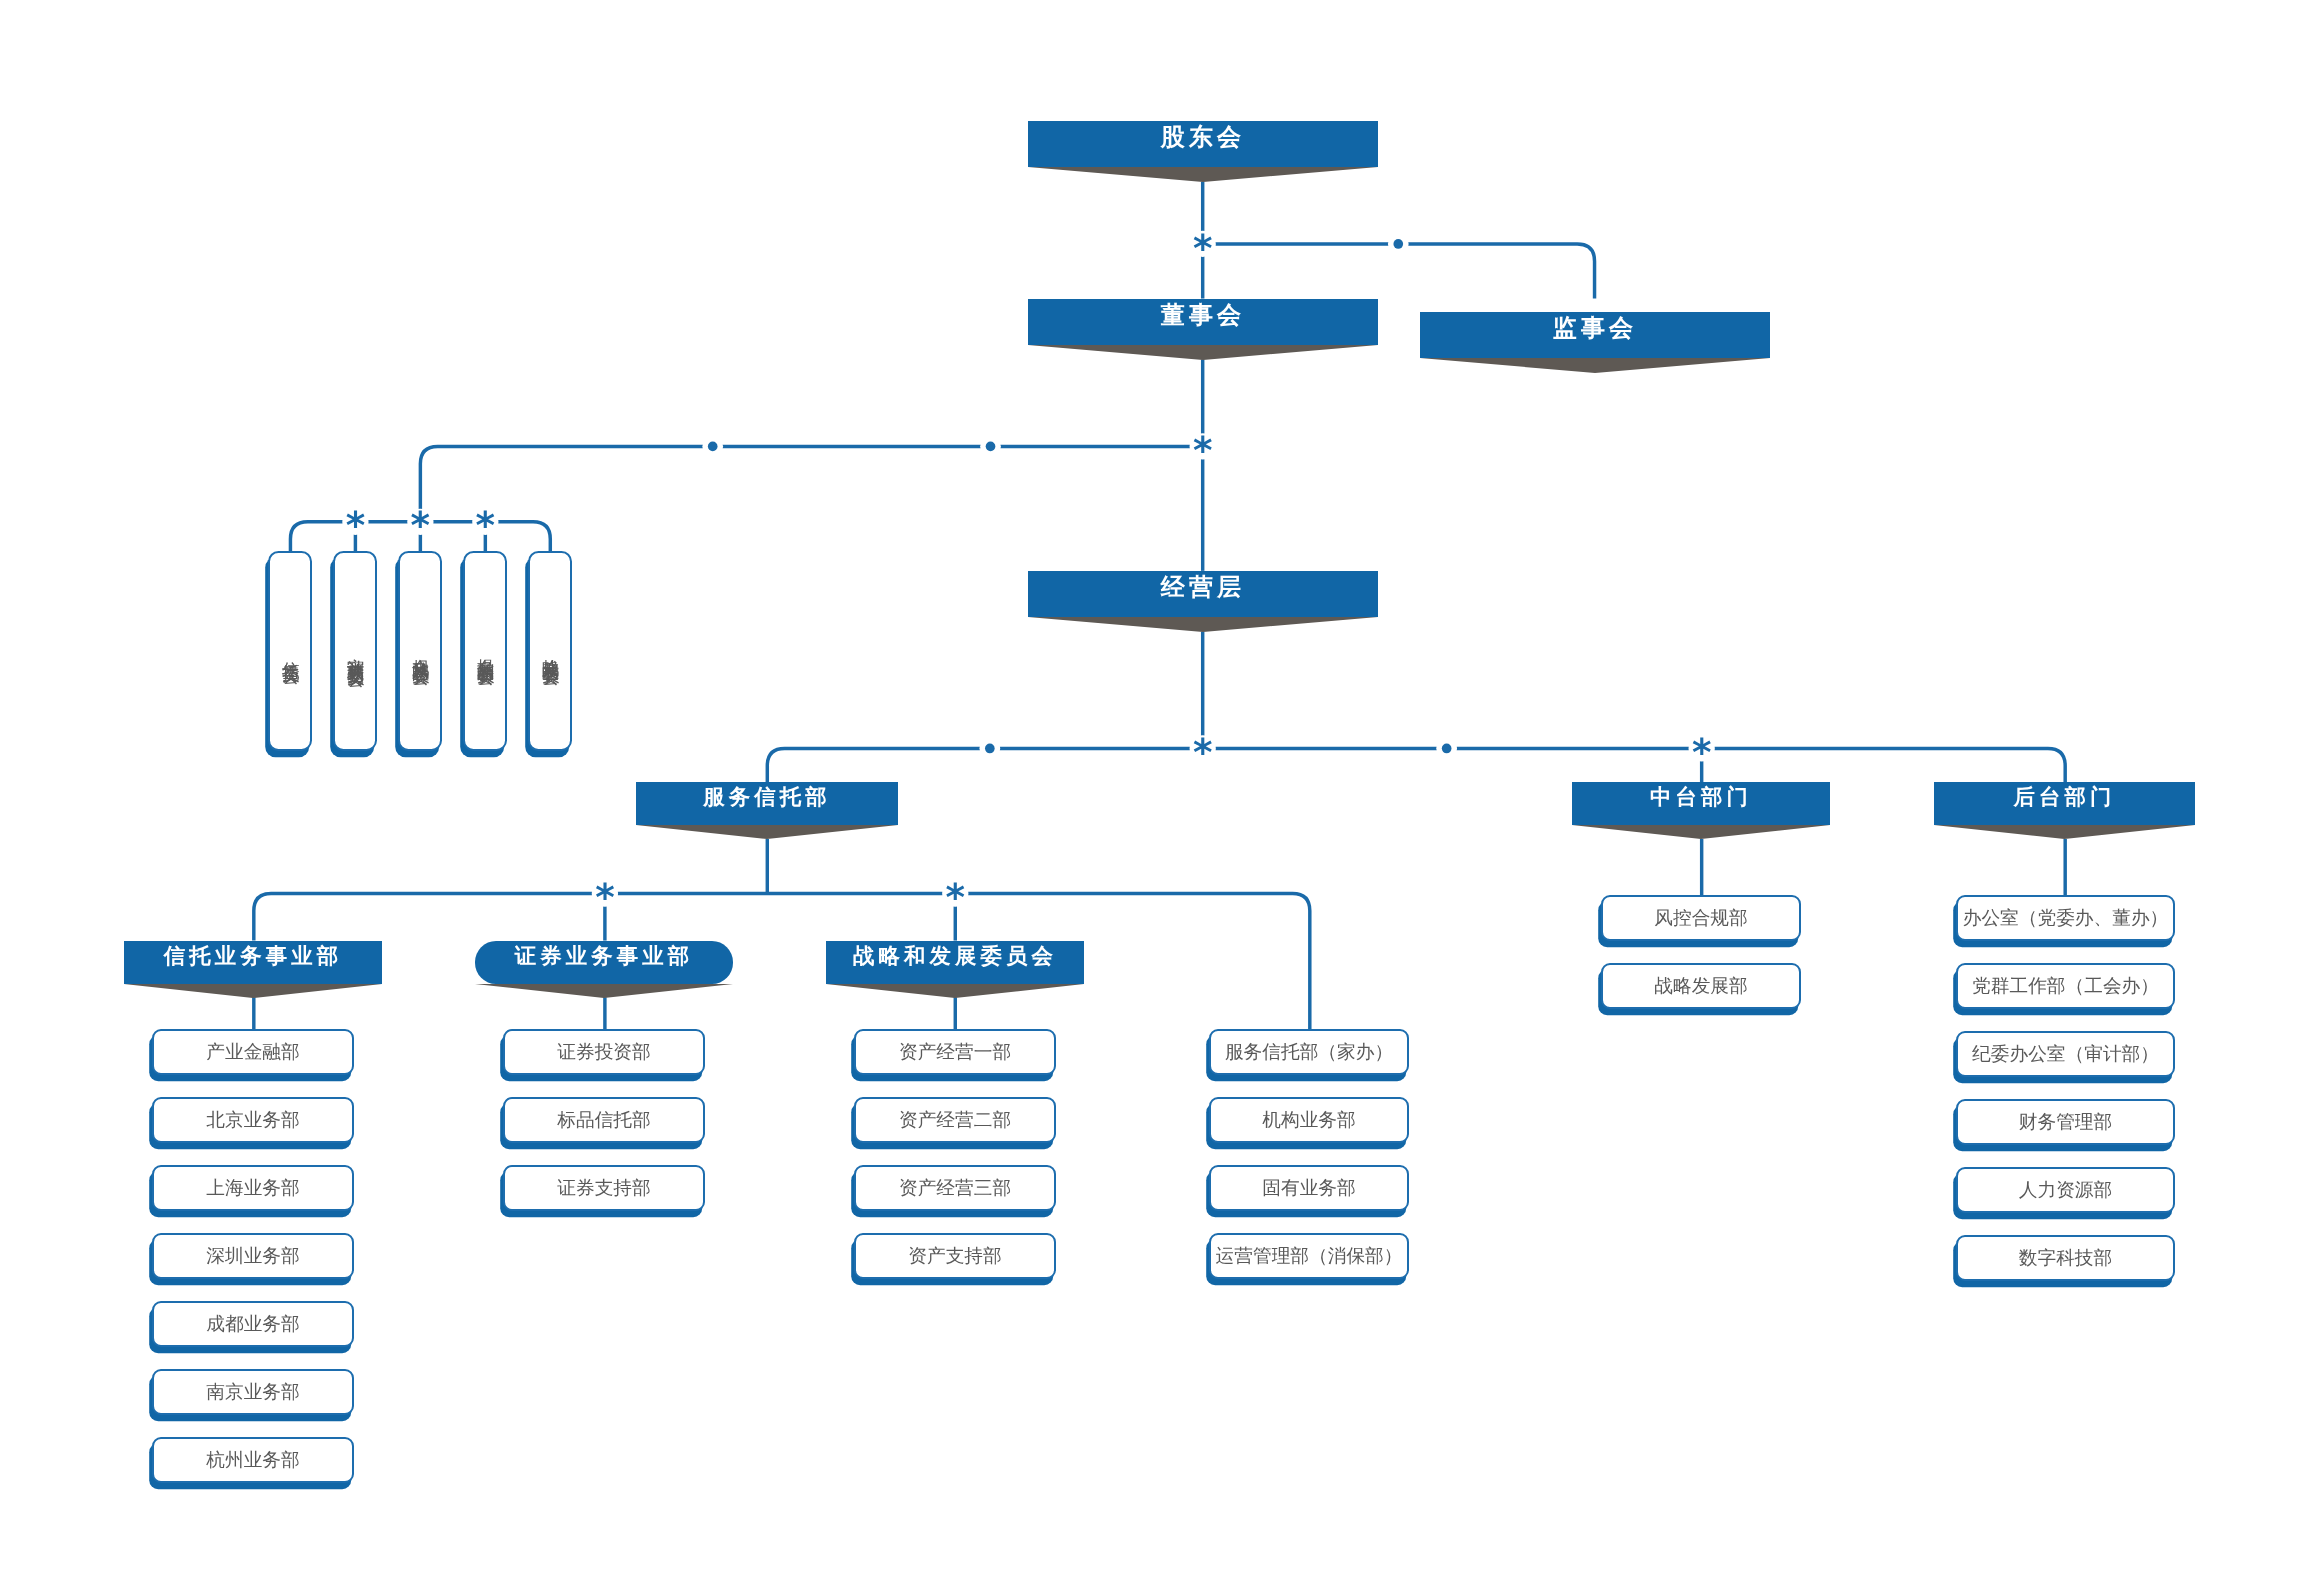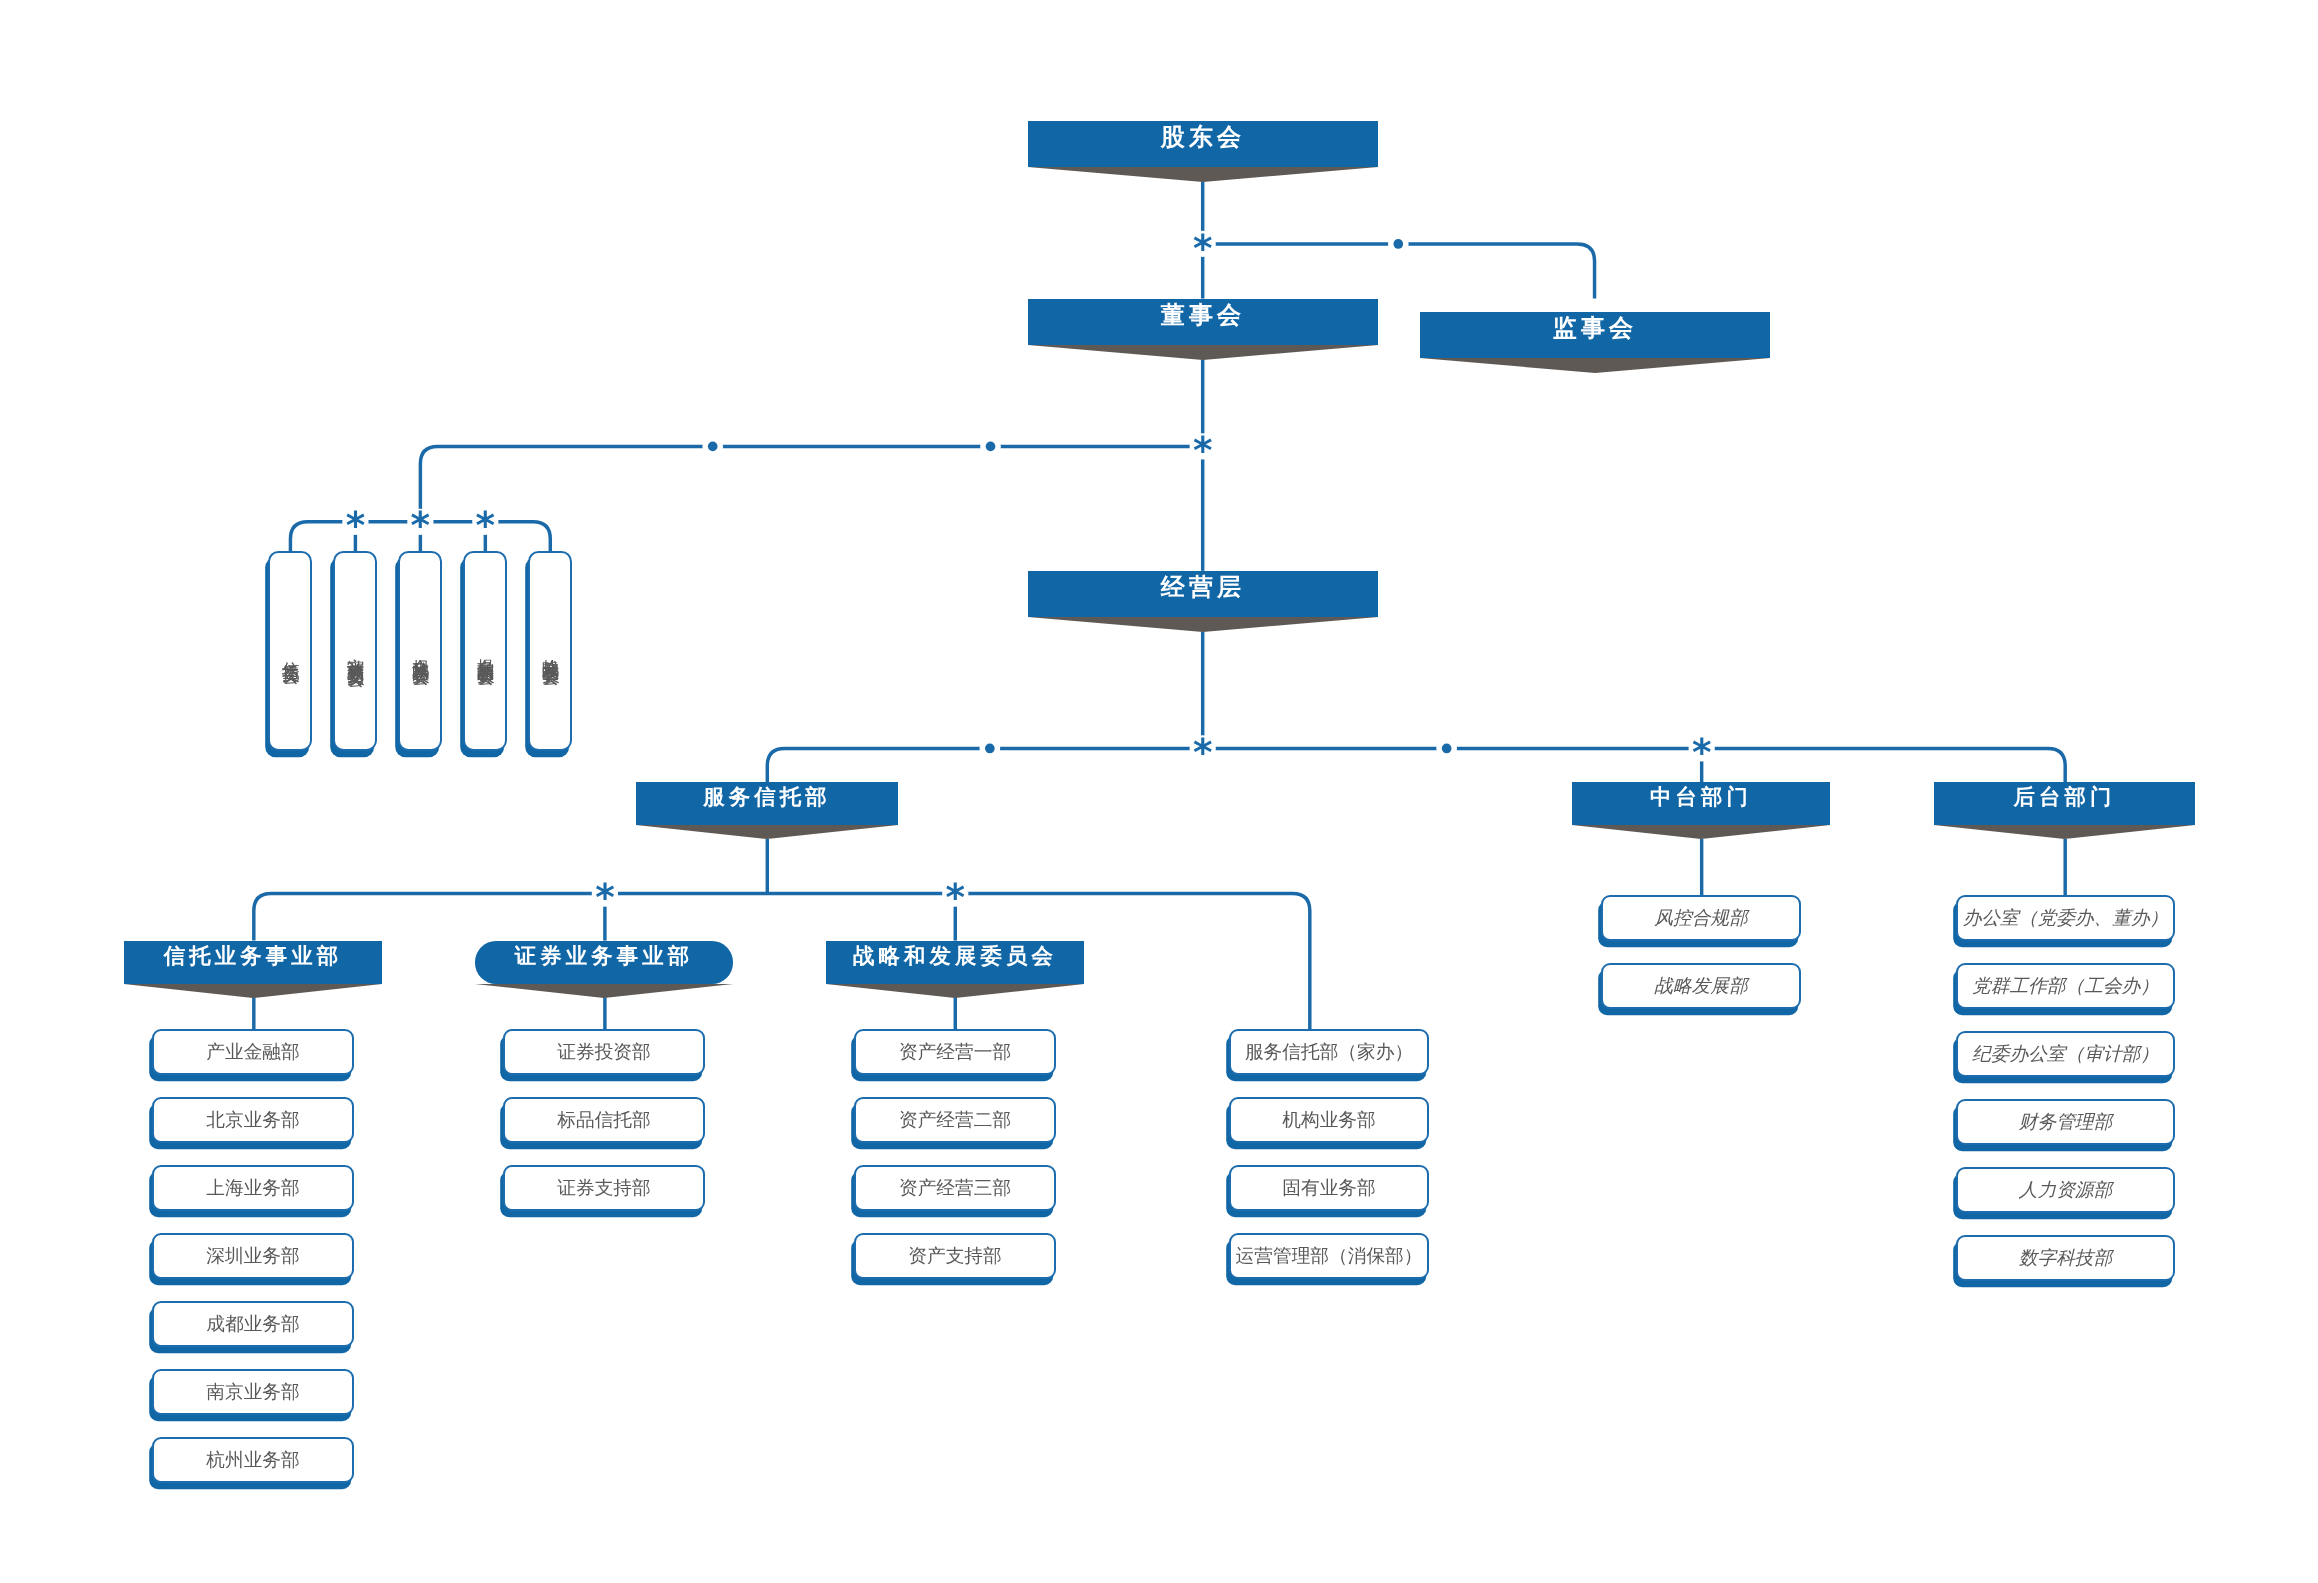--- a/index.html
+++ b/index.html
@@ -17,21 +17,21 @@
     display:flex;align-items:flex-start;justify-content:center;letter-spacing:4.1px;
   }
   .banner::after{
     content:"";position:absolute;top:100%;left:0;width:100%;height:15px;
     background:#5e5954;clip-path:polygon(0 0,100% 0,50% 100%);
   }
   .banner.lg{width:350px;height:46px;font-size:24px;}
   .banner.md{height:43px;font-size:21.4px;}
   .banner.md::after{height:14px;}
   .dept-col{position:absolute;display:flex;flex-direction:column;gap:22px;}
-  .dept-col.wide-gap{gap:22px;font-style:italic;}
+  .dept-col.wide-gap{gap:22px;}
   .dept-box{
     background:#ffffff;border:2.1px solid #1d6dae;border-radius:9px;
     box-shadow:-2.8px 6.2px 0 0 #1166a6;height:42px;
     display:flex;align-items:center;justify-content:center;
     color:#595959;font-size:18.7px;
   }
   .committees-row{position:absolute;left:268px;top:551px;display:flex;gap:21px;}
   .committee-box{
     width:40px;height:196px;background:#ffffff;border:2.1px solid #1d6dae;border-radius:10.4px;
     box-shadow:-2.8px 6.2px 0 0 #1166a6;display:flex;align-items:center;justify-content:center;
@@ -219,21 +219,21 @@
       <div class="dept-box">
         <span>资产经营二部</span>
       </div>
       <div class="dept-box">
         <span>资产经营三部</span>
       </div>
       <div class="dept-box">
         <span>资产支持部</span>
       </div>
     </div>
-  <div class="dept-col" style="left:1209px;top:1029px;width:200px;margin-left:20px;">
+  <div class="dept-col" style="left:1209px;top:1029px;width:200px;">
       <div class="dept-box">
         <span>服务信托部（家办）</span>
       </div>
       <div class="dept-box">
         <span>机构业务部</span>
       </div>
       <div class="dept-box">
         <span>固有业务部</span>
       </div>
       <div class="dept-box">

